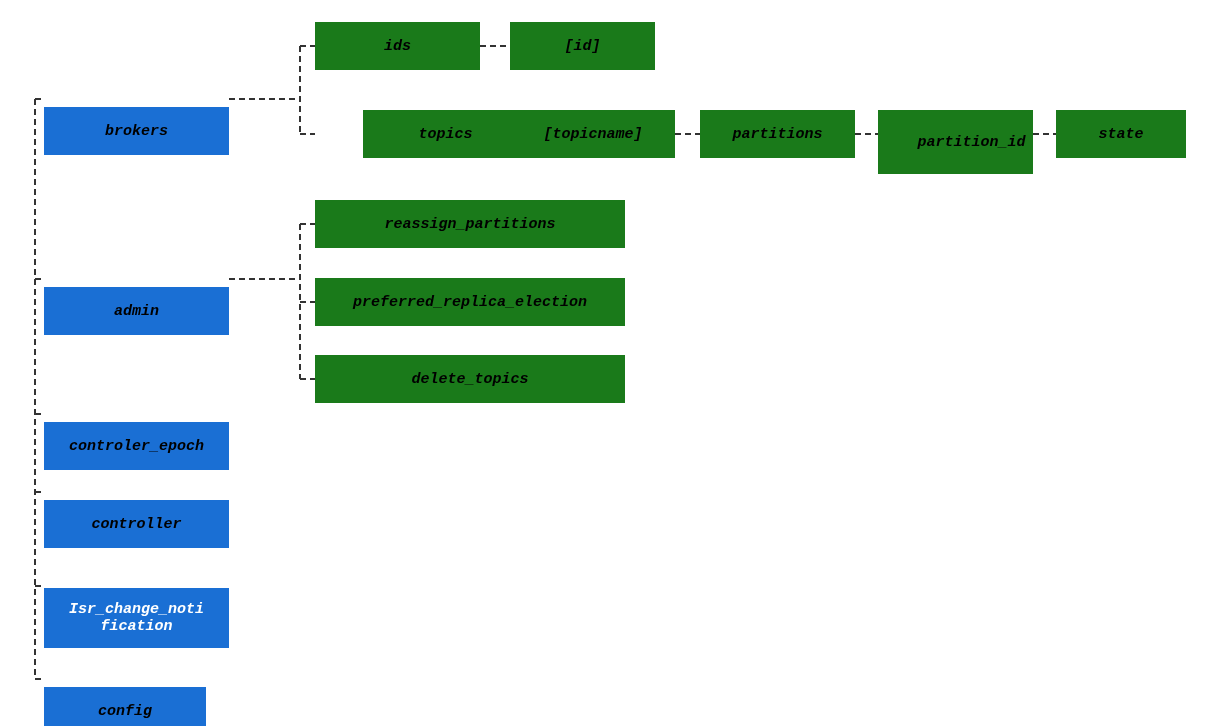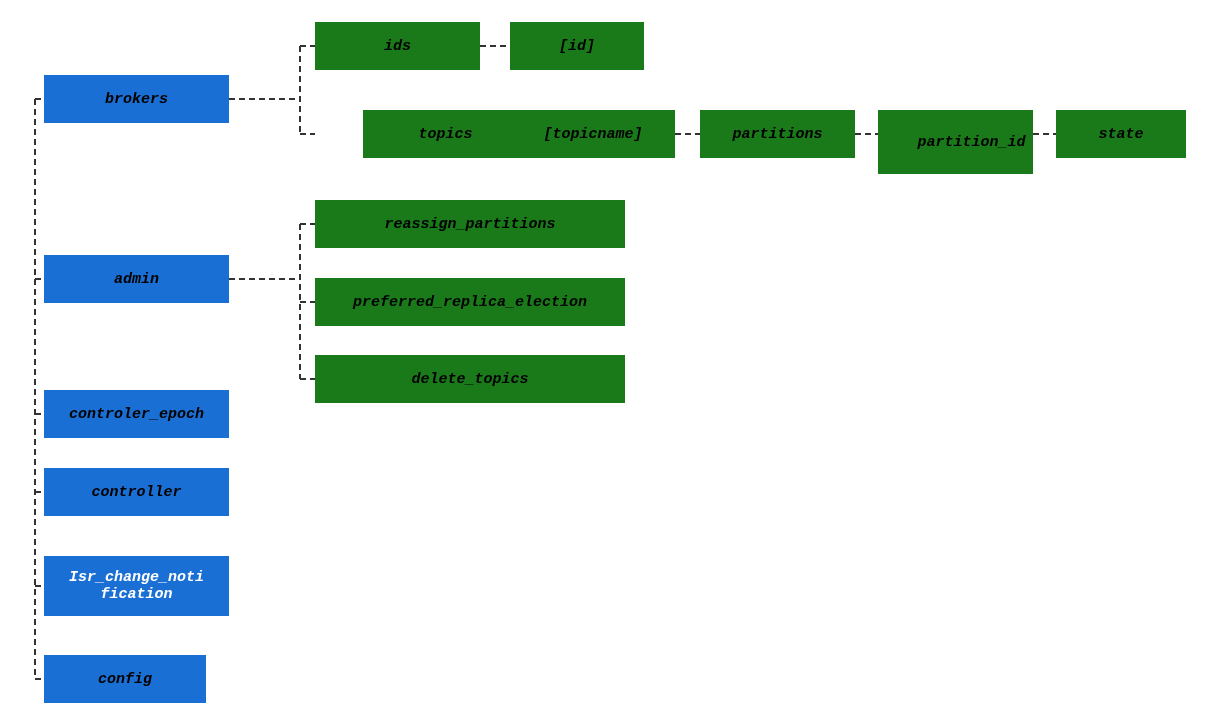--- a/index.html
+++ b/index.html
@@ -27,20 +27,21 @@
       font-style: italic;
       font-weight: bold;
       font-size: 15px;
       color: #000000;
       text-align: center;
       cursor: default;
     }
 
     .node-blue {
       background-color: #1a6fd4;
+      margin-top: 32px;
     }
 
     .node-green {
       background-color: #1a7a1a;
     }
 
     svg.lines {
       position: absolute;
       top: 0;
       left: 0;
@@ -114,21 +115,21 @@
 
   <div class="node node-blue" style="left:44px; top:468px; width:185px; height:48px;">controller</div>
 
   <div class="node node-blue" style="left:44px; top:556px; width:185px; height:60px; font-weight:bold; font-size:15px; background:#1a6fd4; color:#fff; position:absolute; display:flex; align-items:center; justify-content:center; text-align:center; padding:24px 12px; white-space:pre-line;">Isr_change_noti
 fication</div>
 
   <div class="node node-blue" style="left:44px; top:655px; width:162px; height:48px;">config</div>
 
   <div class="node node-green" style="left:315px; top:22px; width:165px; height:48px;">ids</div>
 
-  <div class="node node-green" style="left:510px; top:22px; width:134px; height:48px;">[id]</div>
+  <div class="node node-green" style="left:510px; top:22px; width:145px; height:48px;">[id]</div>
 
   <div class="node node-green" style="left:315px; top:110px; width:165px; height:48px;margin-left:48px;">topics</div>
 
   <div class="node node-green" style="left:510px; top:110px; width:165px; height:48px;padding-left:13px;">[topicname]</div>
 
   <div class="node node-green" style="left:700px; top:110px; width:155px; height:48px;">partitions</div>
 
   <div class="node node-green" style="left:878px; top:110px; width:155px; height:64px;padding-left:44px;">partition_id</div>
 
   <div class="node node-green" style="left:1056px; top:110px; width:130px; height:48px;">state</div>

